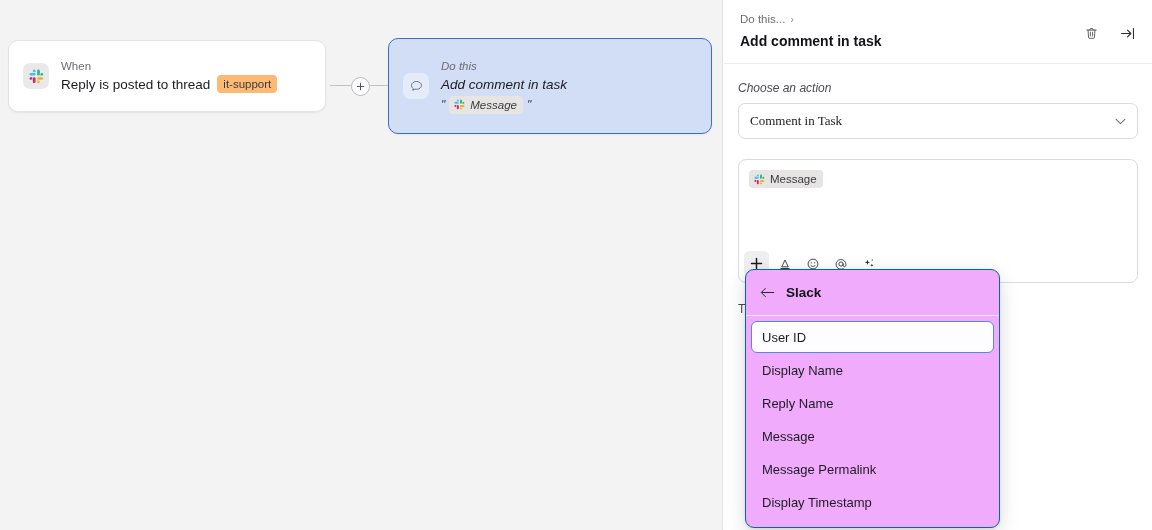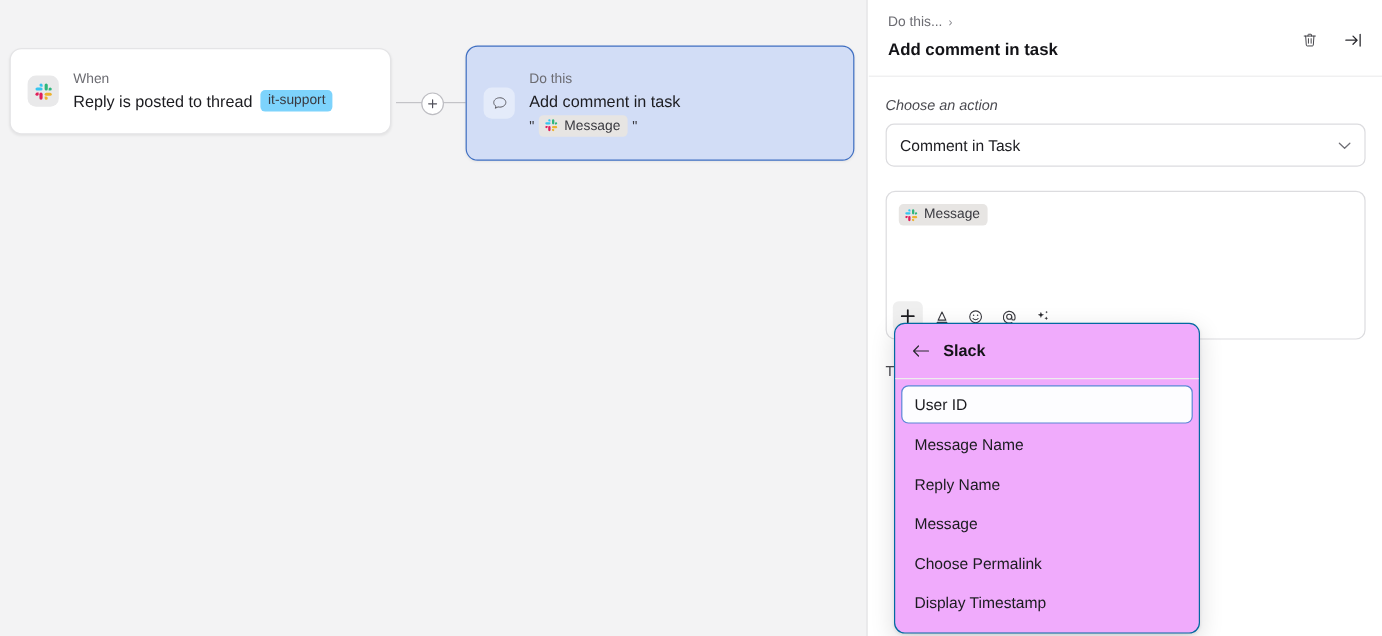--- a/index.html
+++ b/index.html
@@ -50,20 +50,21 @@
   
   #action-card {
     left: 388px;
     top: 38px;
     width: 324px;
     height: 96px;
     background: #d2ddf6;
     border: 1.5px solid #3f6fc2;
     padding: 0 14px;
     box-shadow: 0 1px 2px rgba(16,16,20,.06);
+    font-style: italic;
   }
 
   .card-icon {
     width: 26px;
     height: 26px;
     border-radius: 7px;
     flex: 0 0 26px;
     display: flex;
     align-items: center;
     justify-content: center;
@@ -93,21 +94,21 @@
     line-height: 18px;
     margin-top: 2px;
     display: flex;
     align-items: center;
   }
   .quote { color: #3a3a40; font-size: 12px; }
 
   .pill {
     display: inline-flex;
     align-items: center;
-    background: #7dd3fc;
+    background: #fdba74;
     border-radius: 4px;
     padding: 1px 6px;
     font-size: 11.5px;
     color: #3a3a40;
     margin-left: 7px;
     line-height: 16px;
   }
   .token {
     display: inline-flex;
     align-items: center;
@@ -212,20 +213,21 @@
     border: 1px solid #dcdcdf;
     border-radius: 7px;
     display: flex;
     align-items: center;
     padding: 0 11px;
     font-size: 13px;
     color: #1c1c20;
     justify-content: space-between;
     cursor: pointer;
     background: #fff;
+    font-family: Liberation Serif, serif;
   }
   .chev-down { color: #6f6f75; font-size: 11px; line-height: 1; }
 
   #comment-editor {
     margin-top: 20px;
     border: 1px solid #dcdcdf;
     border-radius: 8px;
     height: 124px;
     position: relative;
     box-sizing: border-box;
@@ -470,30 +472,30 @@
           <path d="M16.5 7H2M6.5 2 1.6 7l4.9 5" fill="none" stroke="#2a2a2f" stroke-width="1.2" stroke-linecap="round" stroke-linejoin="round"></path>
         </svg>
       </span>
       <span class="title">Slack</span>
     </div>
     <div id="popup-list">
       <div class="popup-item selected">
         <span>User ID</span>
       </div>
       <div class="popup-item">
-        <span>Message Name</span>
+        <span>Display Name</span>
       </div>
       <div class="popup-item">
         <span>Reply Name</span>
       </div>
       <div class="popup-item">
         <span>Message</span>
       </div>
       <div class="popup-item">
-        <span>Choose Permalink</span>
+        <span>Message Permalink</span>
       </div>
       <div class="popup-item">
         <span>Display Timestamp</span>
       </div>
     </div>
   </div>
 
 </div>
 
 </body></html>

